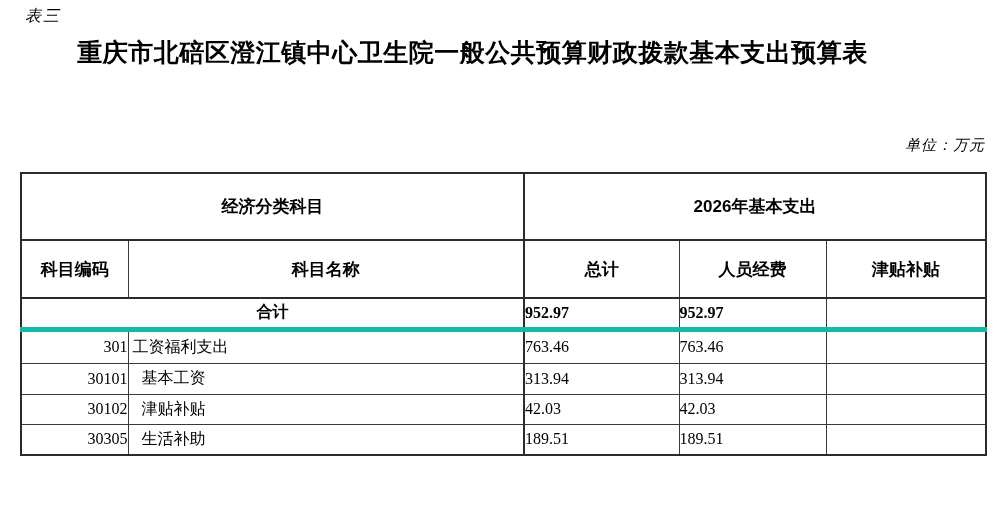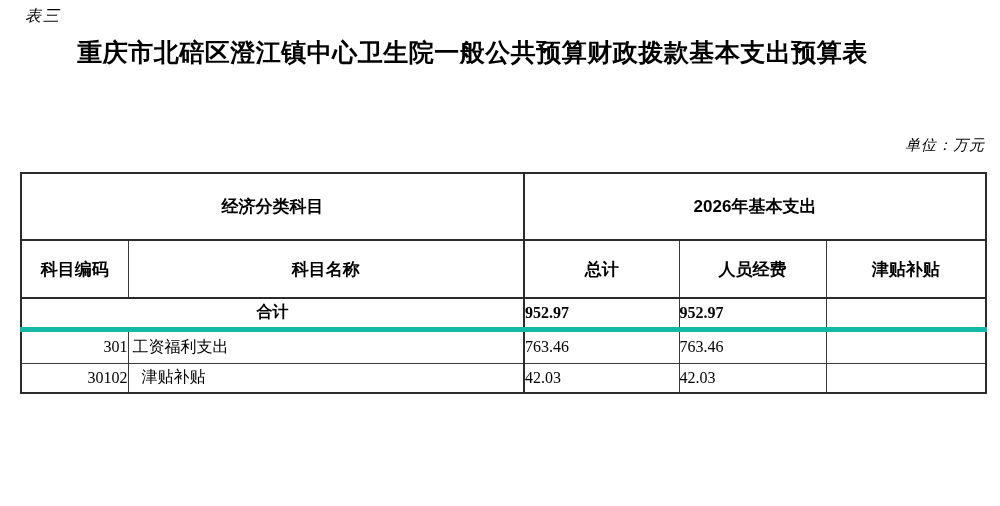--- a/index.html
+++ b/index.html
@@ -129,27 +129,41 @@
       </tr>
 
       <tr style="height:34px">
         <td class="code">301</td>
         <td class="name">工资福利支出</td>
         <td class="num col-total-border">763.46</td>
         <td class="num">763.46</td>
         <td class="num"></td>
       </tr>
 
+      <tr class="sub" style="height:31px">
+        <td class="code">30101</td>
+        <td class="name">基本工资</td>
+        <td class="num col-total-border">313.94</td>
+        <td class="num">313.94</td>
+        <td class="num"></td>
+      </tr>
 
       <tr class="sub" style="height:30px">
         <td class="code">30102</td>
         <td class="name">津贴补贴</td>
         <td class="num col-total-border">42.03</td>
         <td class="num">42.03</td>
         <td class="num"></td>
       </tr>
 
 
 
+      <tr class="sub" style="height:31px">
+        <td class="code">30305</td>
+        <td class="name">生活补助</td>
+        <td class="num col-total-border">189.51</td>
+        <td class="num">189.51</td>
+        <td class="num"></td>
+      </tr>
     </tbody>
   </table>
 
 </div>
 
 </body></html>

